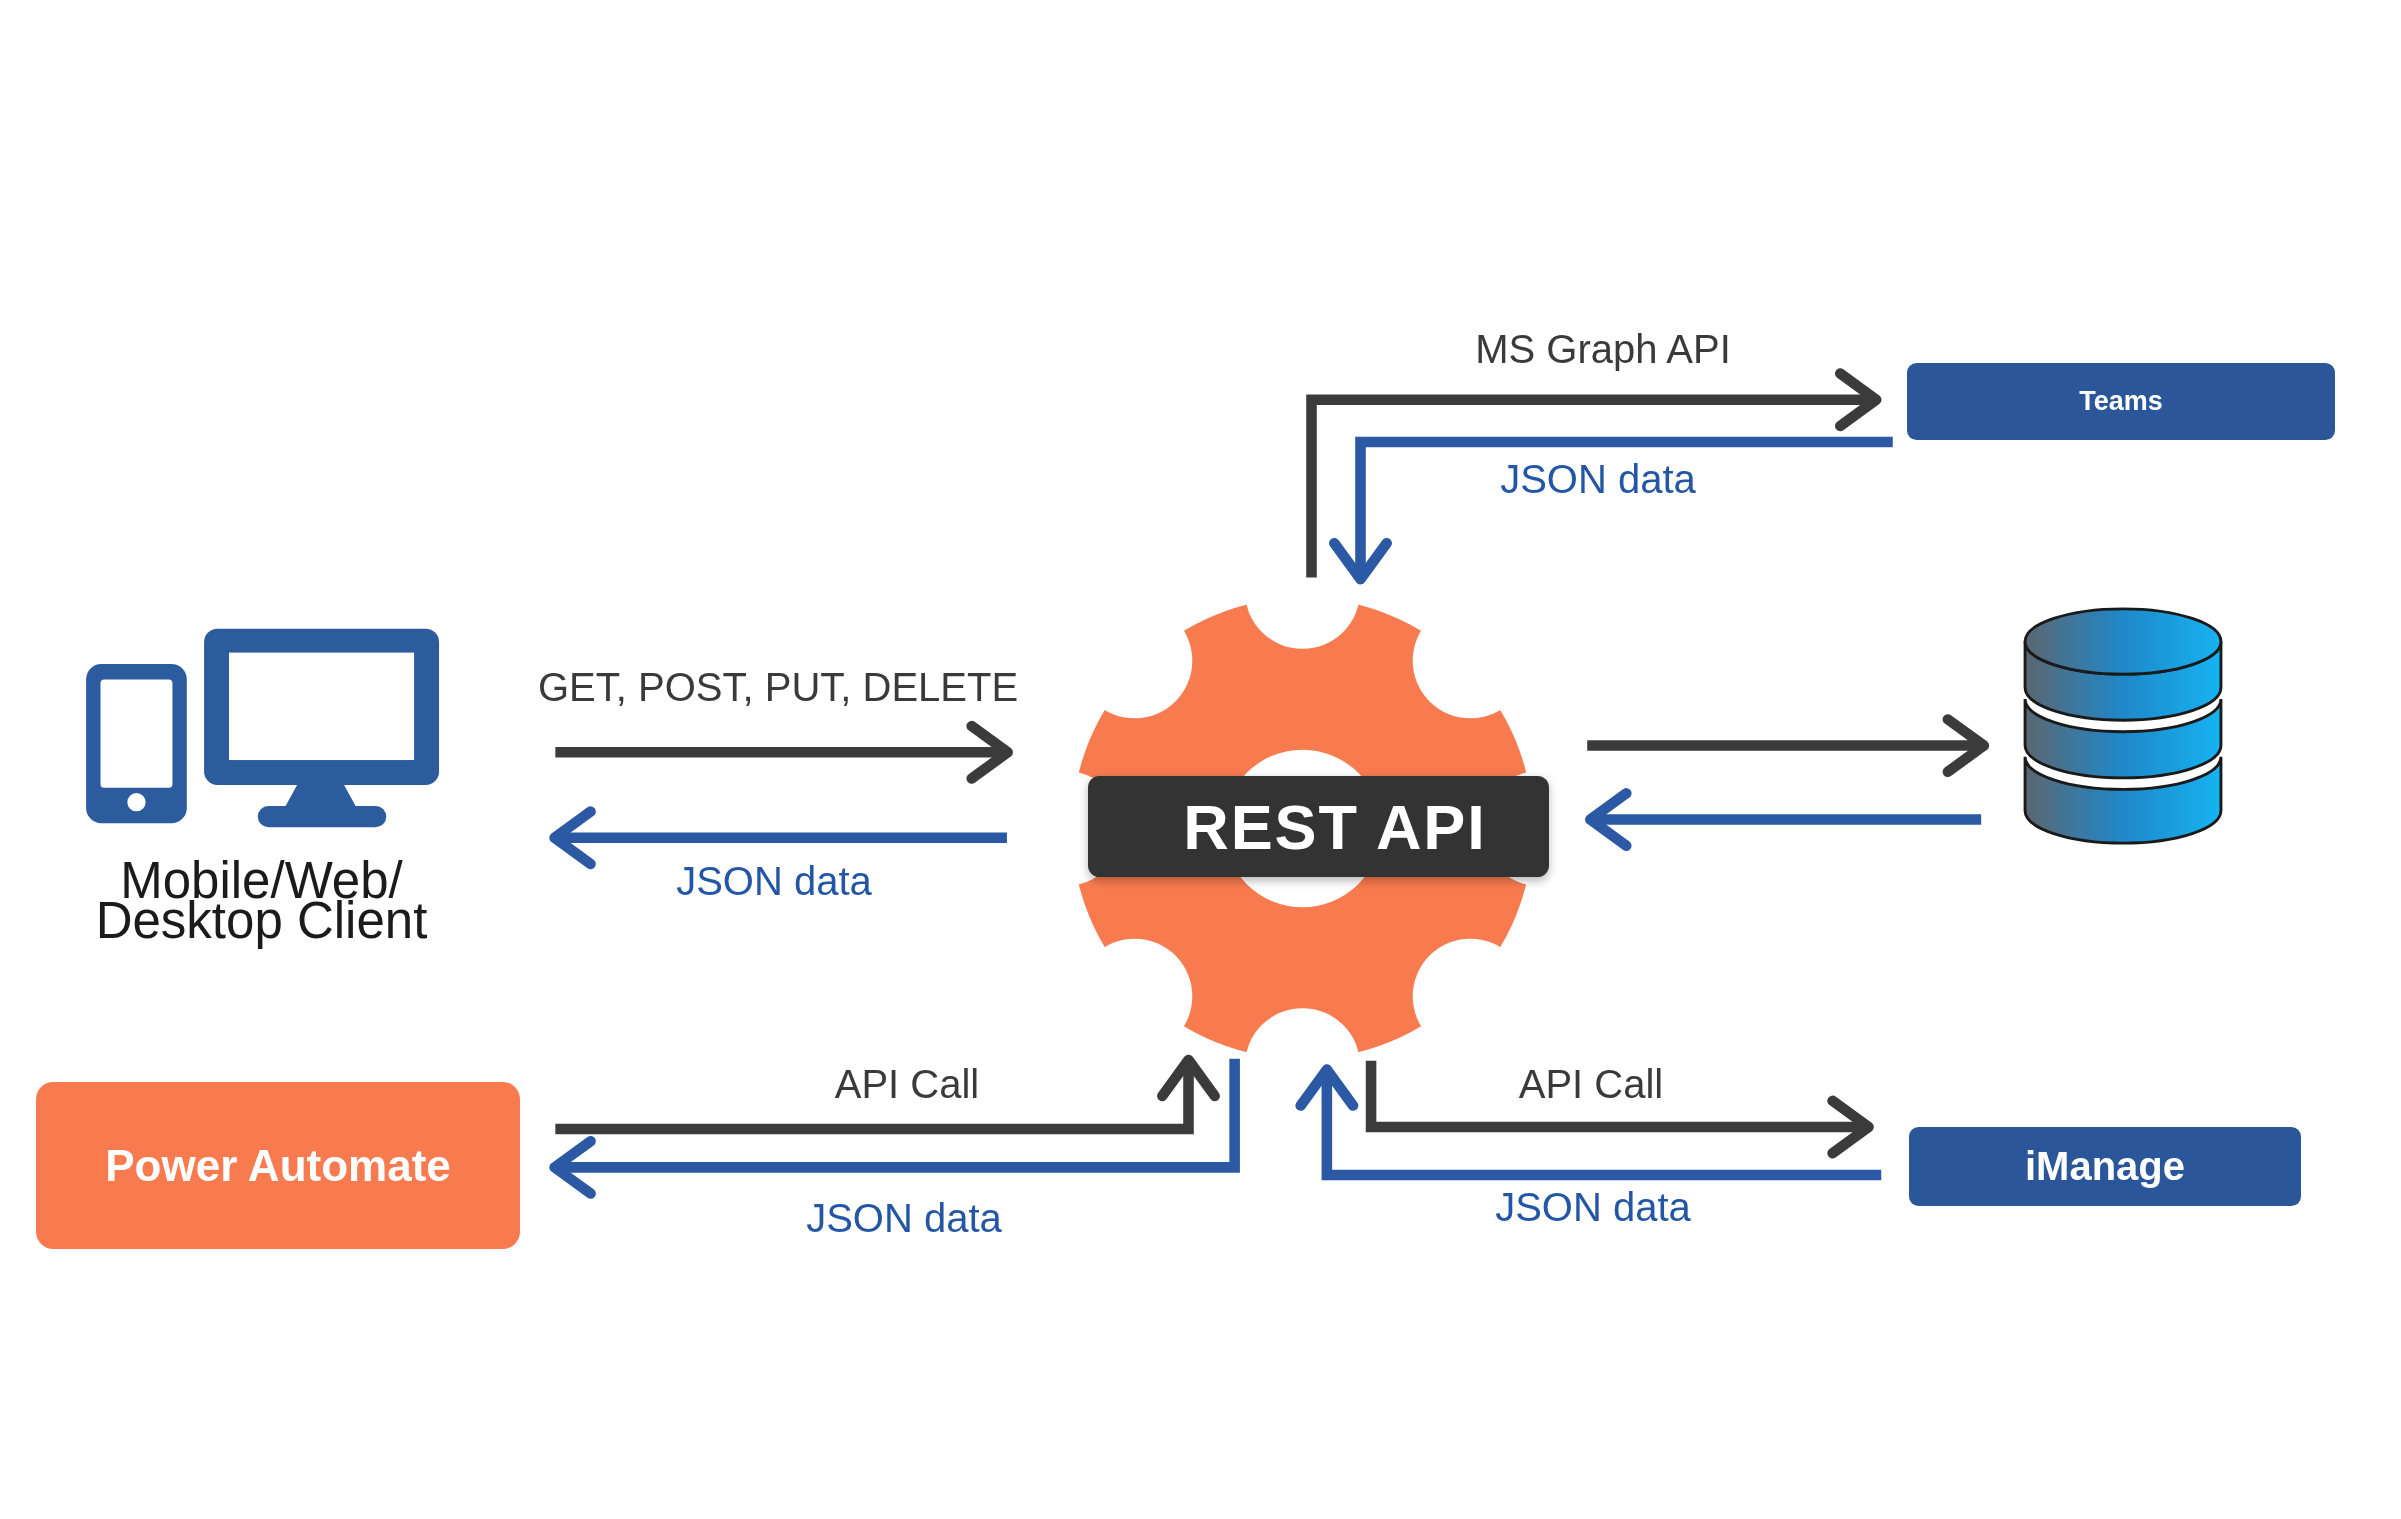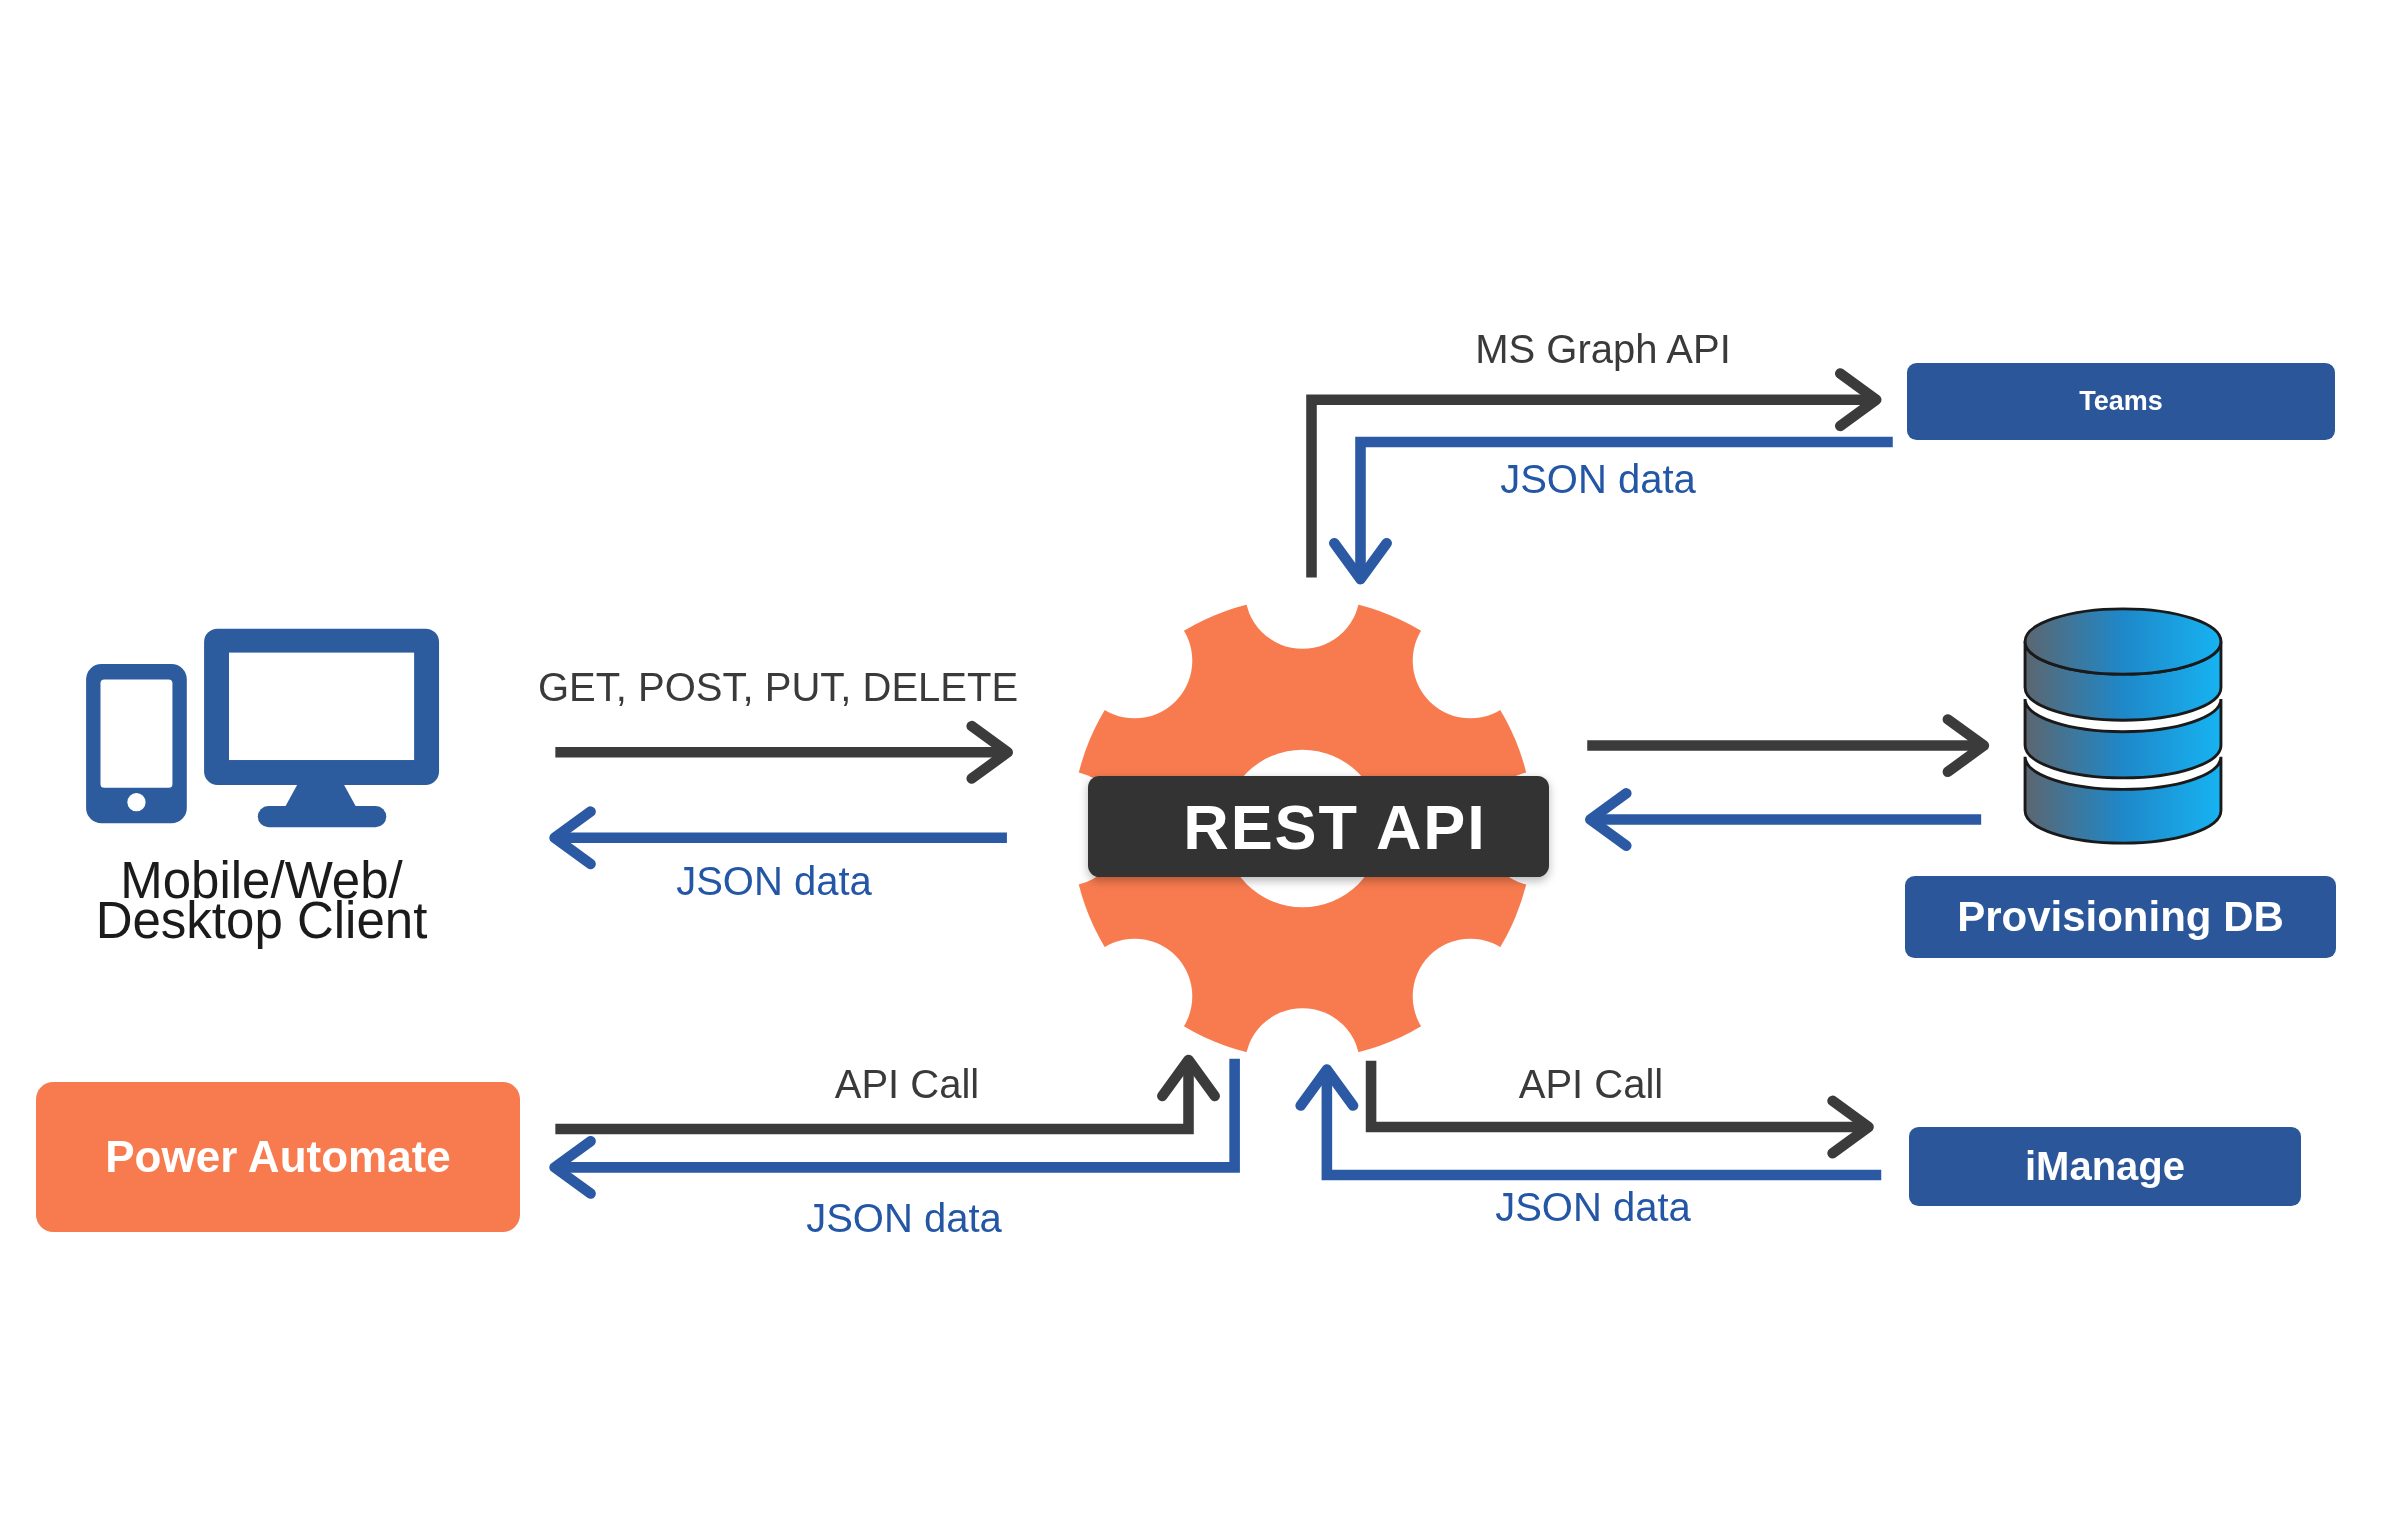--- a/index.html
+++ b/index.html
@@ -28,21 +28,21 @@
   .edge-label.blue{color:var(--text-blue);}
 
   
   .node-box{position:absolute;display:flex;align-items:center;justify-content:center;
             border-radius:9.6px;background:var(--node-blue);color:#fff;font-weight:bold;}
   .node-box .lbl{white-space:nowrap;}
 
   #teams-node{left:1907px;top:363px;width:428px;height:77px;font-size:27px;align-items:center;}
   #db-node{left:1905px;top:876px;width:431px;height:82px;font-size:42px;}
   #imanage-node{left:1909px;top:1127px;width:392px;height:79px;font-size:40px;}
-  #power-node{left:36px;top:1082px;width:484px;height:150px;font-size:44px;
+  #power-node{left:36px;top:1082px;width:484px;height:167px;font-size:44px;
               background:var(--orange);border-radius:17.3px;}
 
   #rest-api-box{left:1088px;top:776px;width:428px;height:101px;font-size:63px;
                 font-weight:900;letter-spacing:1.9px;background:var(--rest-box);
                 border-radius:11.5px;box-shadow:0 3.8px 9.6px rgba(0,0,0,.28);padding-left:33px;}
 
   
   #client-caption{position:absolute;left:58px;top:861px;width:407px;text-align:center;
                   color:var(--text-black);font-size:51px;line-height:40px;}
 
@@ -146,23 +146,20 @@
     <path class="db-outline" d="M6,38 A102,34 0 0 0 210,38 L210,86 A102,34 0 0 1 6,86 Z"></path>
     <ellipse cx="108" cy="38" rx="102" ry="34" class="db-outline"></ellipse>
     <path class="db-outline" d="M6,98 A102,34 0 0 0 210,98 L210,146 A102,34 0 0 1 6,146 Z"></path>
     <path class="db-outline" d="M6,158 A102,34 0 0 0 210,158 L210,214 A102,34 0 0 1 6,214 Z"></path>
   </svg>
 
   <div class="node-box" id="teams-node">
     <span class="lbl">Teams</span>
   </div>
 
-  <div class="node-box" id="db-node">
-    <span class="lbl">Provisioning DB</span>
-  </div>
 
   <div class="node-box" id="imanage-node">
     <span class="lbl">iManage</span>
   </div>
 
   <div class="node-box" id="power-node">
     <span class="lbl">Power Automate</span>
   </div>
 
   <div class="edge-label dark" id="lbl-get-post">GET, POST, PUT, DELETE</div>

